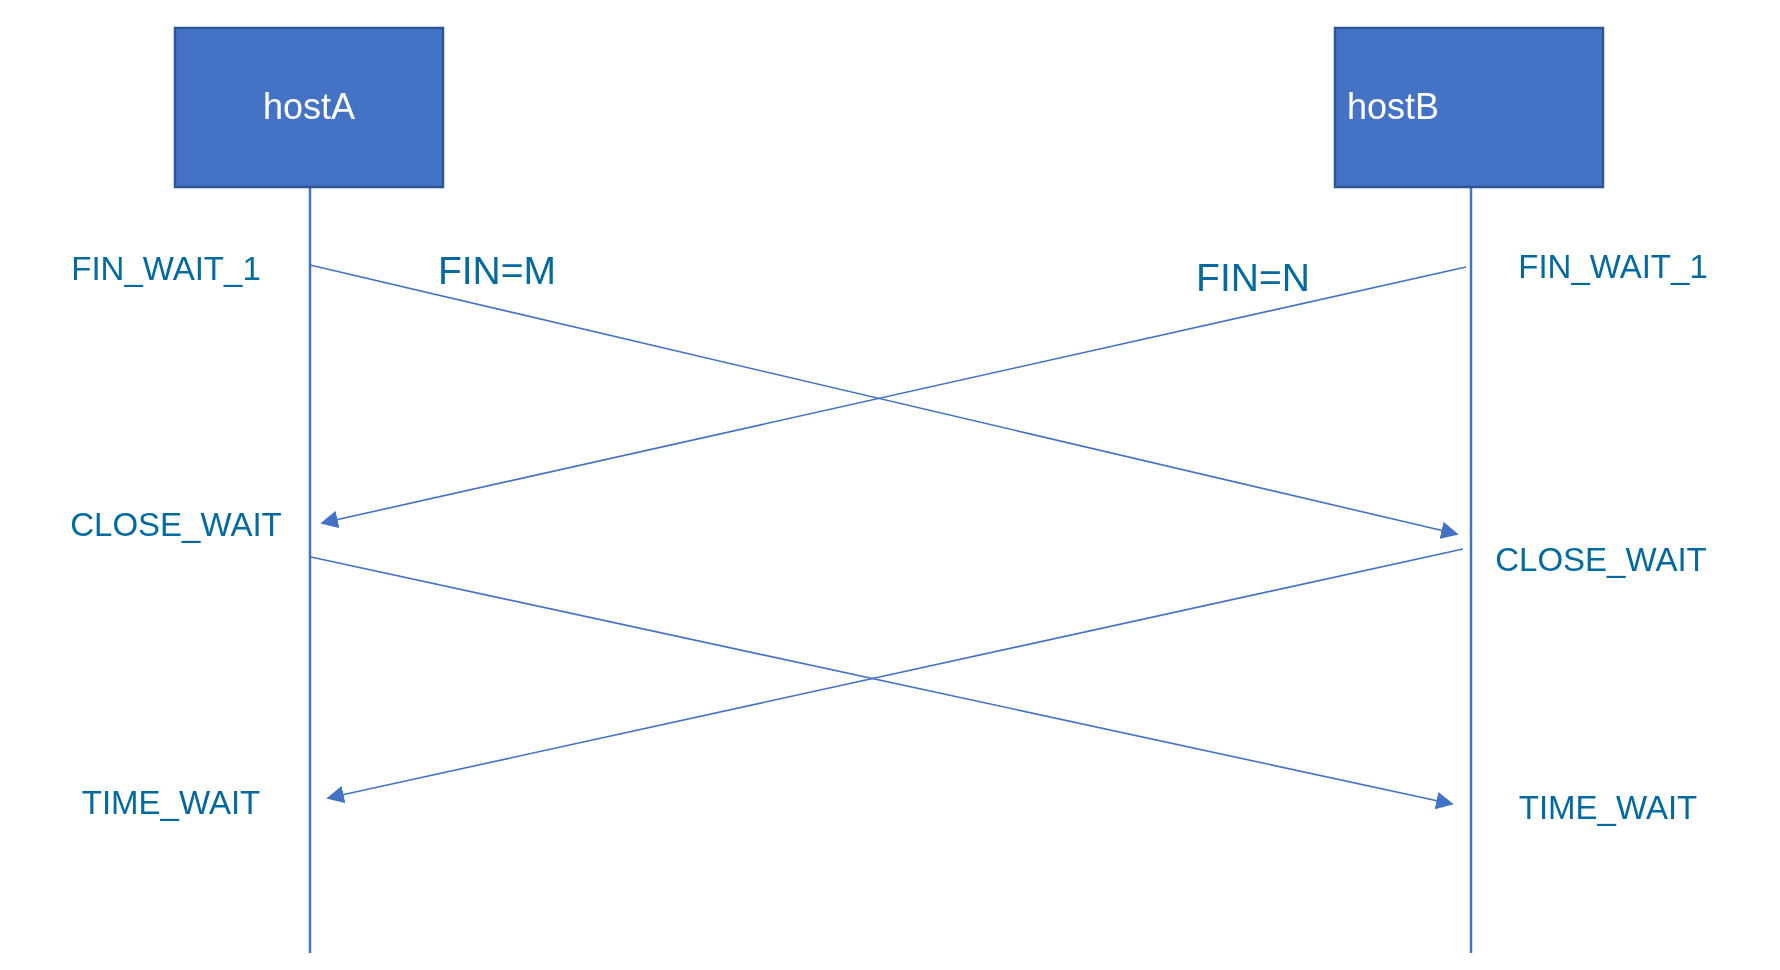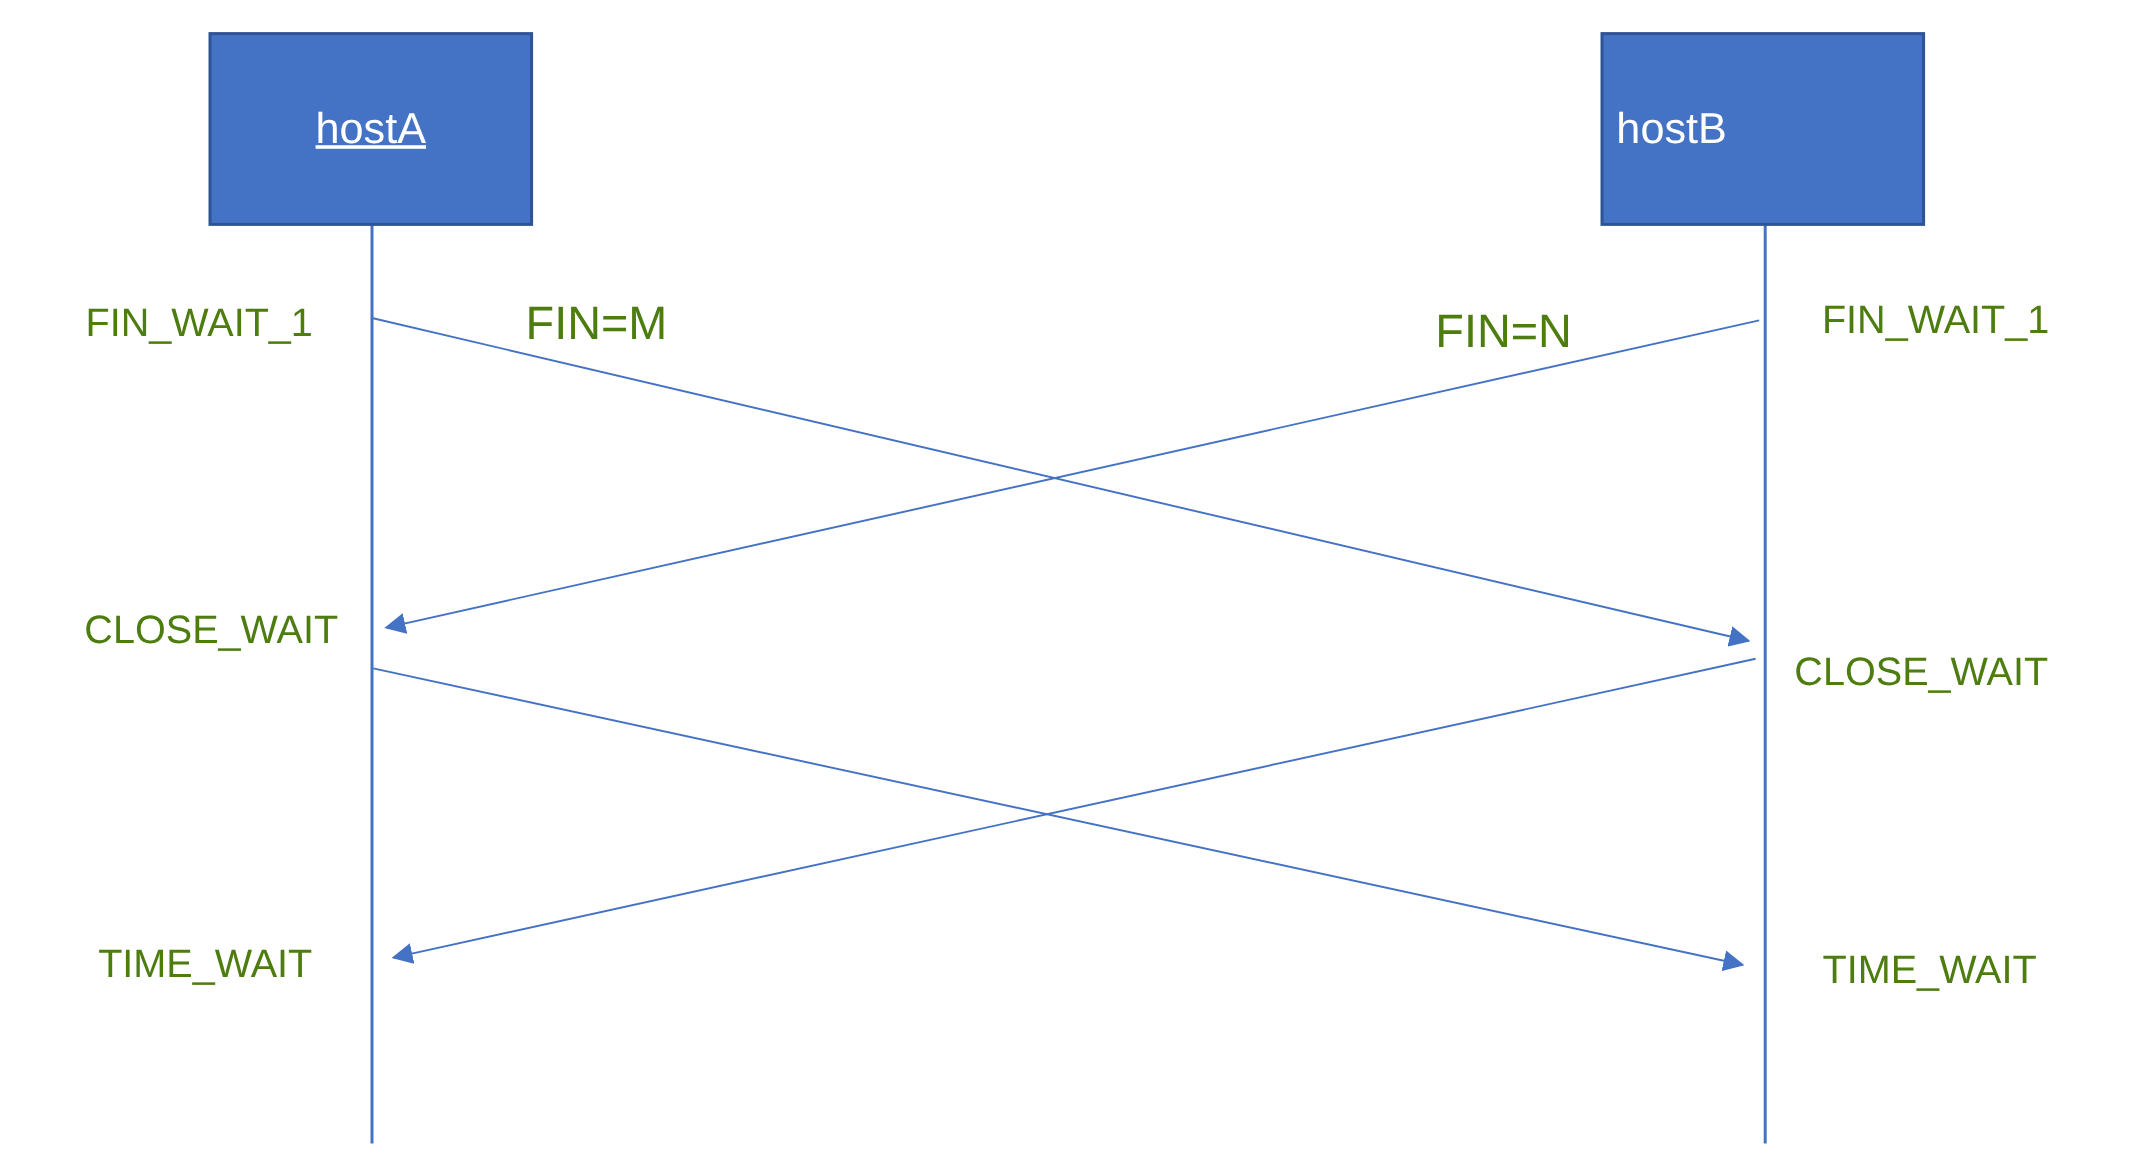--- a/index.html
+++ b/index.html
@@ -17,21 +17,21 @@
   }
   .stage svg {
     position: absolute;
     left: 0;
     top: 0;
   }
   .label {
     position: absolute;
     transform: translate(-50%, -50%);
     white-space: nowrap;
-    color: #4d7c0f;
+    color: #0369a1;
     font-size: 33px;
     line-height: 1.1;
     letter-spacing: 0px;
   }
   .msg-label {
     font-size: 39px;
   }
   .host-label {
     position: absolute;
     transform: translate(-50%, -50%);
@@ -43,21 +43,21 @@
   #state-a-1 { left: 166px; top: 269px; }
   #state-a-2 { left: 176px; top: 525px; }
   #state-a-3 { left: 171px; top: 803px; }
   #state-b-1 { left: 1613px; top: 267px; }
   #state-b-2 { left: 1601px; top: 560px; }
   #state-b-3 { left: 1608px; top: 808px; }
   #msg-1 { left: 497px;  top: 271px; }
   #msg-2 { left: 1253px; top: 278px; }
   #msg-3 { left: 477px;  top: 620px; }
   #msg-4 { left: 1267px; top: 627px; }
-  #host-a-label { left: 309px;  top: 107px; text-decoration: underline; }
+  #host-a-label { left: 309px;  top: 107px; }
   #host-b-label { left: 1393px; top: 107px; }
 </style>
 </head>
 <body>
 
 <div class="stage">
 
   <svg width="1780" height="970" viewBox="0 0 1780 970">
     <defs>
       <marker id="arrowhead" viewBox="0 0 10 10" refX="9" refY="5" markerWidth="11" markerHeight="11" orient="auto">

